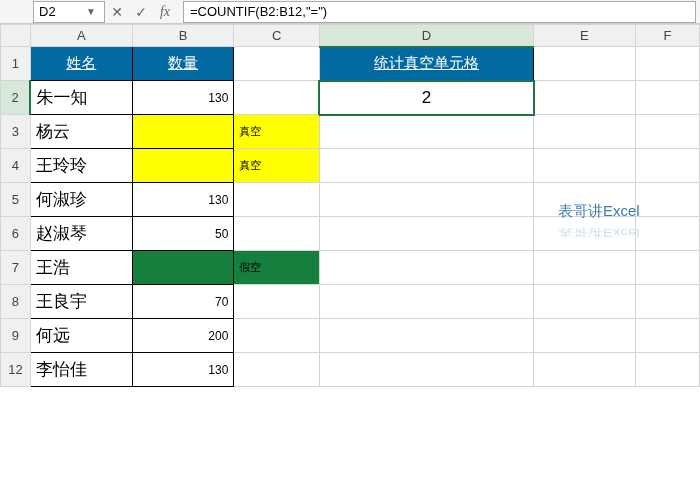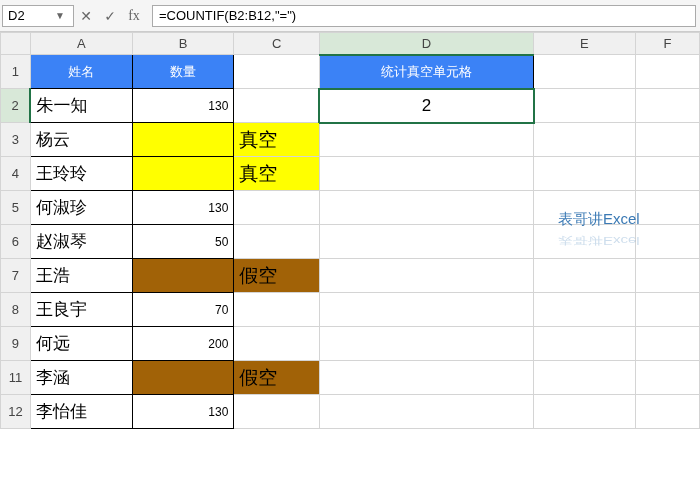--- a/index.html
+++ b/index.html
@@ -1,46 +1,46 @@
 <!DOCTYPE html>
 <html><head>
   <meta charset="utf-8">
   <style>
     * { box-sizing: border-box; margin: 0; padding: 0; }
     body { font-family: Arial, "Microsoft YaHei", sans-serif; font-size: 14px; background: #fff; width: 700px; height: 500px; overflow: hidden; }
     
-    .formula-bar { display: flex; align-items: center; height: 32px; border-bottom: 1px solid #ccc; background: #f5f5f5; }
+    .formula-bar { display: flex; align-items: center; height: 24px; border-bottom: 1px solid #ccc; background: #f5f5f5; padding-left: 31px; }
     .name-box { width: 72px; height: 22px; border: 1px solid #aaa; background: #fff; display: flex; align-items: center; padding: 0 5px; font-size: 13px; margin-left: 2px; }
     .name-box-dropdown { width: 16px; text-align: center; color: #666; font-size: 10px; }
     .fb-btn { width: 24px; text-align: center; color: #666; font-size: 14px; padding: 0 4px; }
-    .fb-fx { font-family: Georgia, serif; }
+    .fb-fx { font-style: italic; font-family: Georgia, serif; }
     .formula-input { flex: 1; height: 22px; border: 1px solid #aaa; background: #fff; display: flex; align-items: center; padding: 0 6px; font-size: 13px; margin-right: 4px; margin-left: 6px; }
     
     .grid-wrap { position: relative; }
     table.grid { border-collapse: collapse; width: 100%; table-layout: fixed; }
     .grid th, .grid td { border: 1px solid #d4d4d4; height: 34px; padding: 0 5px; font-weight: normal; position: relative; }
     .grid thead th { background: #f0f0f0; color: #444; font-size: 13px; height: 22px; text-align: center; }
     .grid thead th.corner { background: #f0f0f0; }
     .grid tbody td.rowhdr { background: #f0f0f0; color: #444; text-align: center; font-size: 13px; width: 28px; }
     
     .col-a { width: 95px; }
     .col-b { width: 95px; }
     .col-c { width: 80px; }
     .col-d { width: 200px; }
     .col-e { width: 95px; }
     .col-f { width: 60px; }
     
-    .hdr-green { background: #3b82f6; color: #fff; text-align: center; font-size: 13px; }
+    .hdr-green { background: #0369a1; color: #fff; text-align: center; font-size: 15px; text-decoration: underline; }
     .tblborder { border: 1px solid #000 !important; }
     .tbl-left { text-align: left; font-size: 17px; font-family: Liberation Serif, serif; }
     .tbl-right { text-align: right; font-size: 12px; }
     .tbl-center { text-align: center; font-size: 17px; }
     .fill-yellow { background: #ffff00; }
-    .fill-teal { background: #a16207; }
-    .annot { font-size: 19px; text-align: left; padding-left: 2px; }
+    .fill-teal { background: #15803d; }
+    .annot { font-size: 11px; text-align: left; padding-left: 2px; }
     
     .active-cell { outline: 2px solid #217346; outline-offset: -1px; }
     .col-active { background: #d8e8d8 !important; }
     .row-active { background: #d8e8d8 !important; }
     
     .watermark { position: absolute; left: 558px; top: 178px; color: #3b7ab5; font-size: 15px; font-weight: 500; pointer-events: none; }
     .watermark-mirror { position: absolute; left: 558px; top: 199px; color: #3b7ab5; font-size: 15px; font-weight: 500; transform: scaleY(-0.7); opacity: 0.25; pointer-events: none; }
     
     thead th.selhdr { border-bottom: 2px solid #217346; }
     td.rowhdr.selrow { border-right: 2px solid #217346; }
@@ -160,29 +160,20 @@
     <tr>
       <td class="rowhdr">9</td>
       <td class="tblborder tbl-left">何远</td>
       <td class="tblborder tbl-right">200</td>
       <td></td>
       <td></td>
       <td></td>
       <td></td>
     </tr>
     <tr>
-      <td class="rowhdr">11</td>
-      <td class="tblborder tbl-left">李涵</td>
-      <td class="tblborder fill-teal"></td>
-      <td class="annot fill-teal">假空</td>
-      <td></td>
-      <td></td>
-      <td></td>
-    </tr>
-    <tr>
       <td class="rowhdr">12</td>
       <td class="tblborder tbl-left">李怡佳</td>
       <td class="tblborder tbl-right">130</td>
       <td></td>
       <td></td>
       <td></td>
       <td></td>
     </tr>
   </tbody>
 </table>

